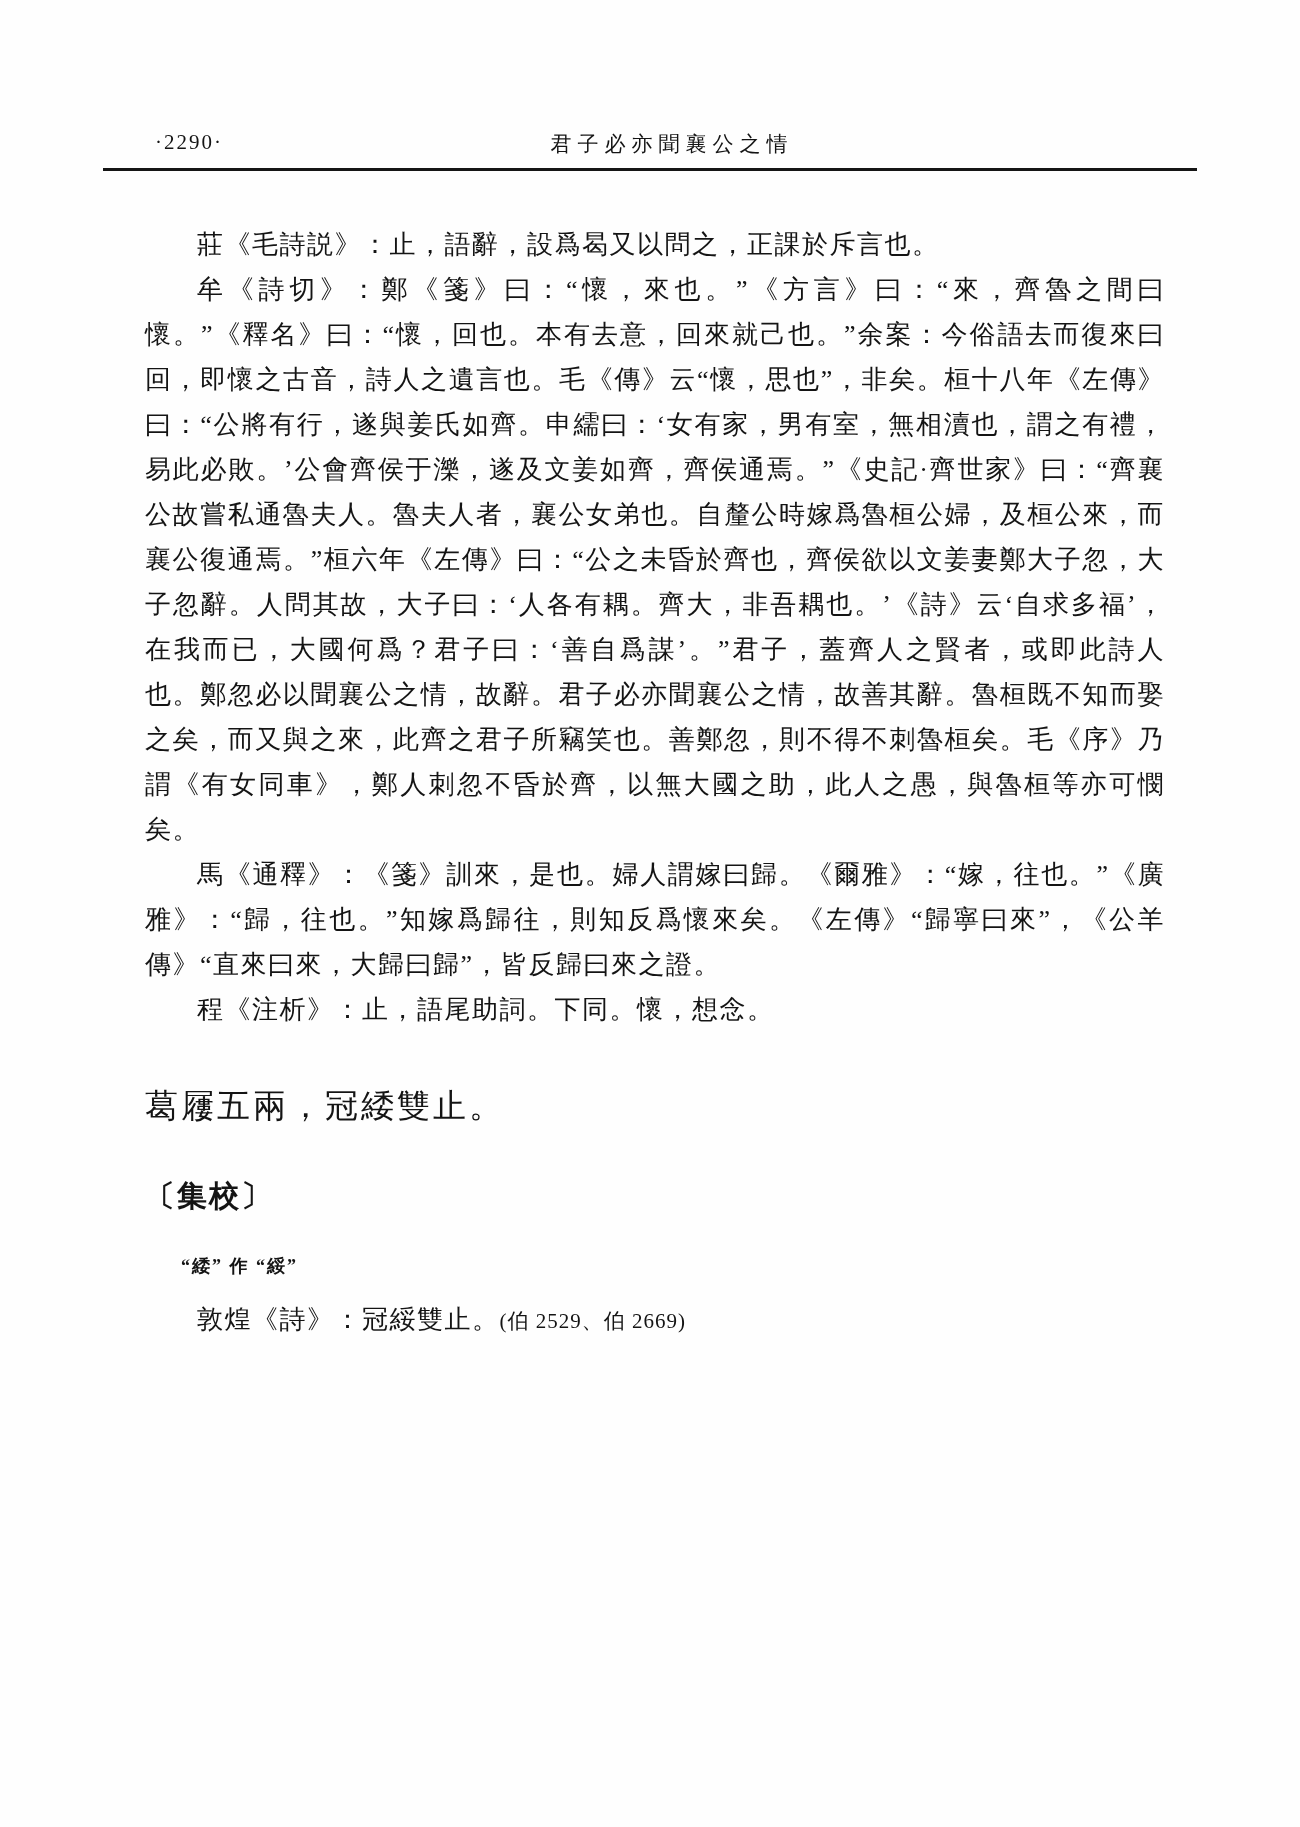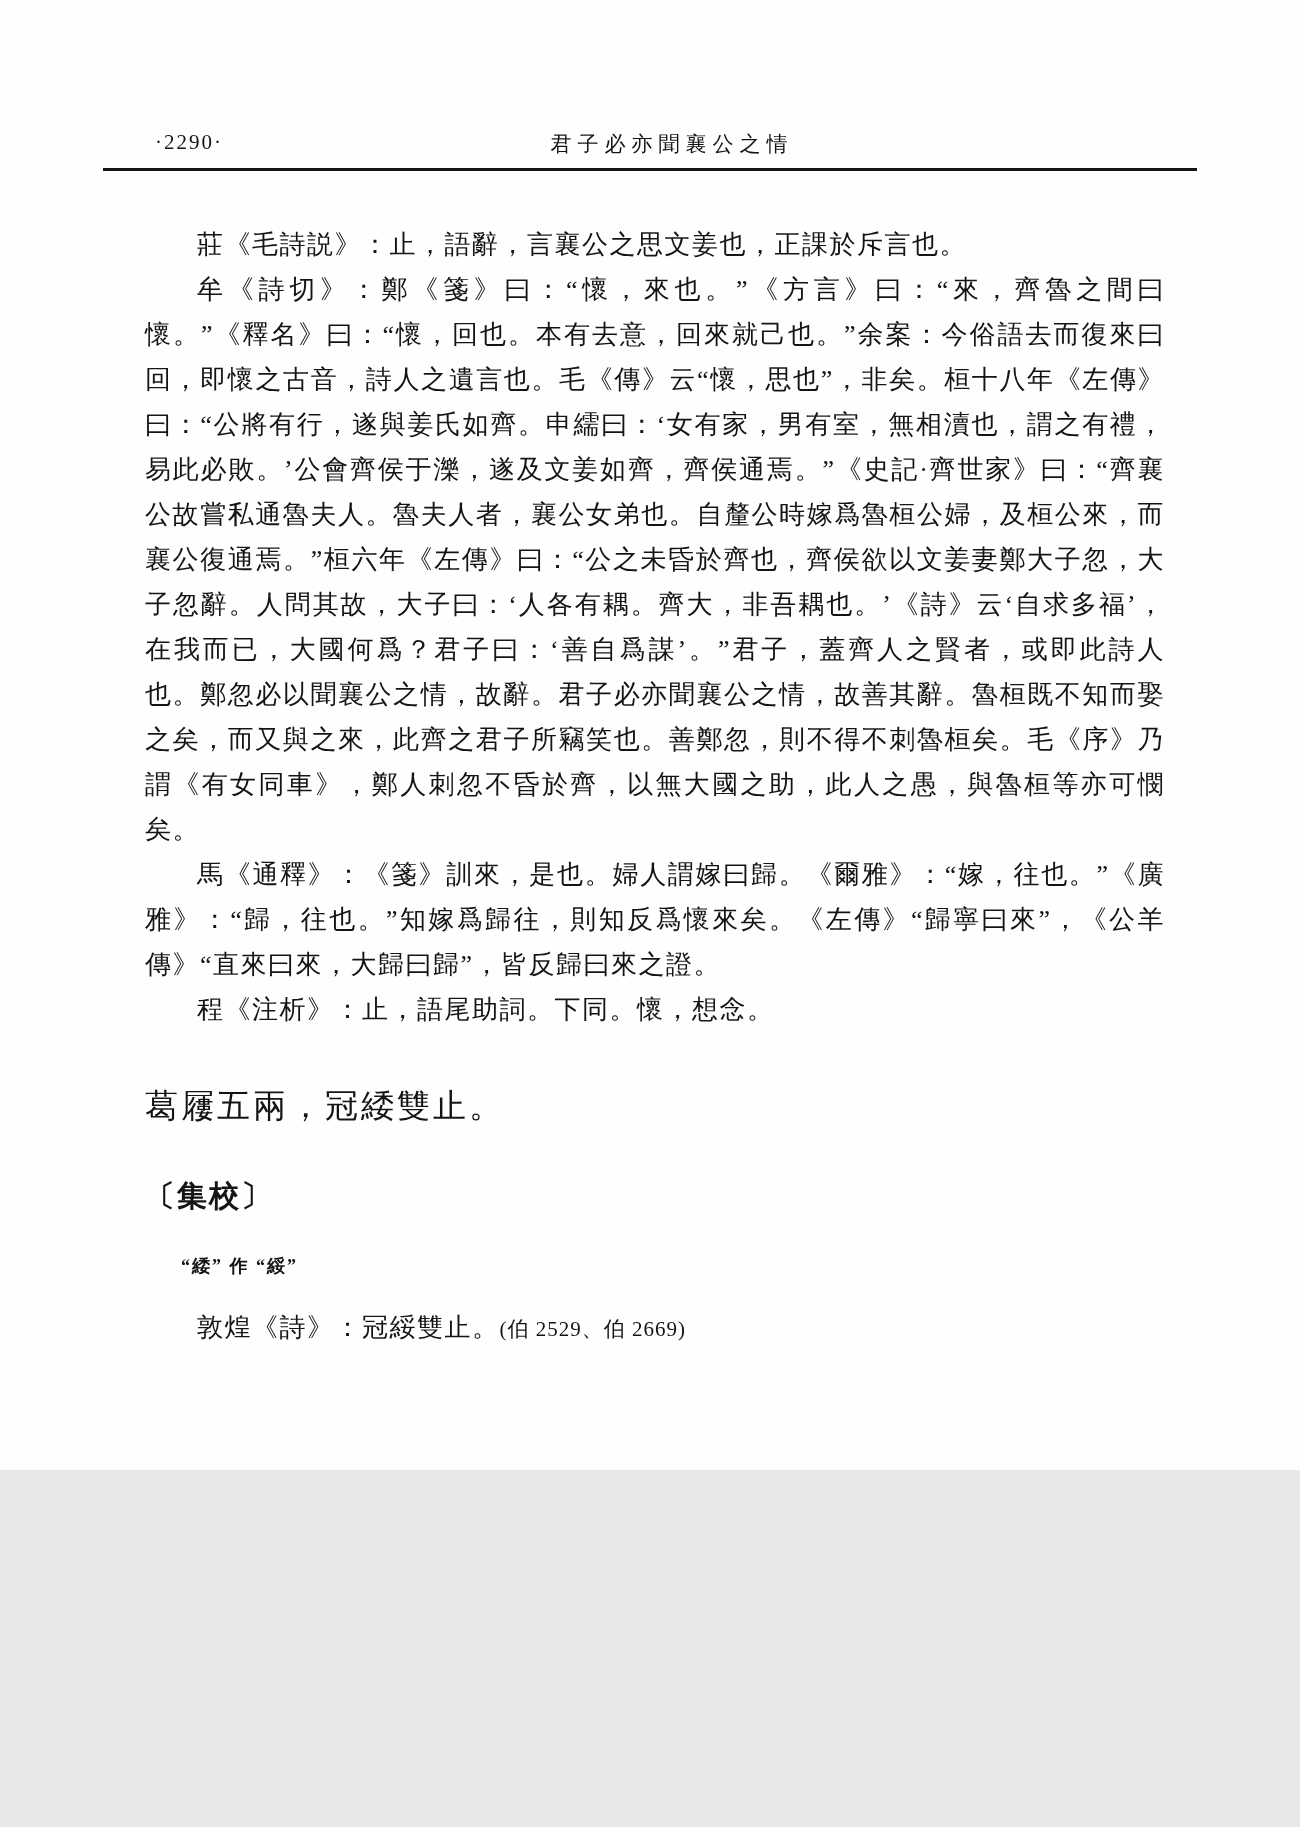--- a/index.html
+++ b/index.html
@@ -3,21 +3,21 @@
 <meta charset="utf-8">
 <style>
   html, body { margin: 0; padding: 0; }
   body {
     background: #e8e8e8;
     font-family: "Liberation Serif", "DejaVu Serif", serif;
   }
   .page {
     position: relative;
     width: 1300px;
-    height: 1470px;
+    height: 1827px;
     margin: 0 auto;
     background: #fefefe;
     color: #141414;
     overflow: hidden;
   }
   
   .running-header {
     position: absolute;
     top: 128px;
     left: 0;
@@ -80,41 +80,41 @@
     line-height: 40px;
   }
   .variant-heading {
     margin: 28px 0 0 0;
     padding-left: 2em;
     font-size: 18px;
     font-weight: bold;
     letter-spacing: 2px;
     line-height: 45px;
   }
-  .entries { margin-top: 16px; }
+  .entries { margin-top: 8px; }
   .entry { margin-top: 0; }
   .source-note {
     font-size: 21px;
     letter-spacing: 1px;
   }
 </style>
 </head>
 <body>
 
 <div class="page">
 
   <div class="running-header">
     <span class="page-number">·2290·</span>
     <span class="running-title">君子必亦聞襄公之情</span>
   </div>
   <div class="header-rule"></div>
 
   <div class="content">
 
-    <p class="para">莊《毛詩説》：止，語辭，言襄公之思文姜也，正課於斥言也。</p>
+    <p class="para">莊《毛詩説》：止，語辭，設爲曷又以問之，正課於斥言也。</p>
     <p class="para">牟《詩切》：鄭《箋》曰：“懷，來也。”《方言》曰：“來，齊魯之間曰懷。”《釋名》曰：“懷，回也。本有去意，回來就己也。”余案：今俗語去而復來曰回，即懷之古音，詩人之遺言也。毛《傳》云“懷，思也”，非矣。桓十八年《左傳》曰：“公將有行，遂與姜氏如齊。申繻曰：‘女有家，男有室，無相瀆也，謂之有禮，易此必敗。’公會齊侯于濼，遂及文姜如齊，齊侯通焉。”《史記·齊世家》曰：“齊襄公故嘗私通魯夫人。魯夫人者，襄公女弟也。自釐公時嫁爲魯桓公婦，及桓公來，而襄公復通焉。”桓六年《左傳》曰：“公之未昏於齊也，齊侯欲以文姜妻鄭大子忽，大子忽辭。人問其故，大子曰：‘人各有耦。齊大，非吾耦也。’《詩》云‘自求多福’，在我而已，大國何爲？君子曰：‘善自爲謀’。”君子，蓋齊人之賢者，或即此詩人也。鄭忽必以聞襄公之情，故辭。君子必亦聞襄公之情，故善其辭。魯桓既不知而娶之矣，而又與之來，此齊之君子所竊笑也。善鄭忽，則不得不刺魯桓矣。毛《序》乃謂《有女同車》，鄭人刺忽不昏於齊，以無大國之助，此人之愚，與魯桓等亦可憫矣。</p>
     <p class="para">馬《通釋》：《箋》訓來，是也。婦人謂嫁曰歸。《爾雅》：“嫁，往也。”《廣雅》：“歸，往也。”知嫁爲歸往，則知反爲懷來矣。《左傳》“歸寧曰來”，《公羊傳》“直來曰來，大歸曰歸”，皆反歸曰來之證。</p>
     <p class="para">程《注析》：止，語尾助詞。下同。懷，想念。</p>
 
     <h2 class="verse-heading">葛屨五兩，冠緌雙止。</h2>
 
     <h3 class="section-title">〔集校〕</h3>
 
     <div class="variant-heading">“緌” 作 “綏”</div>
 

